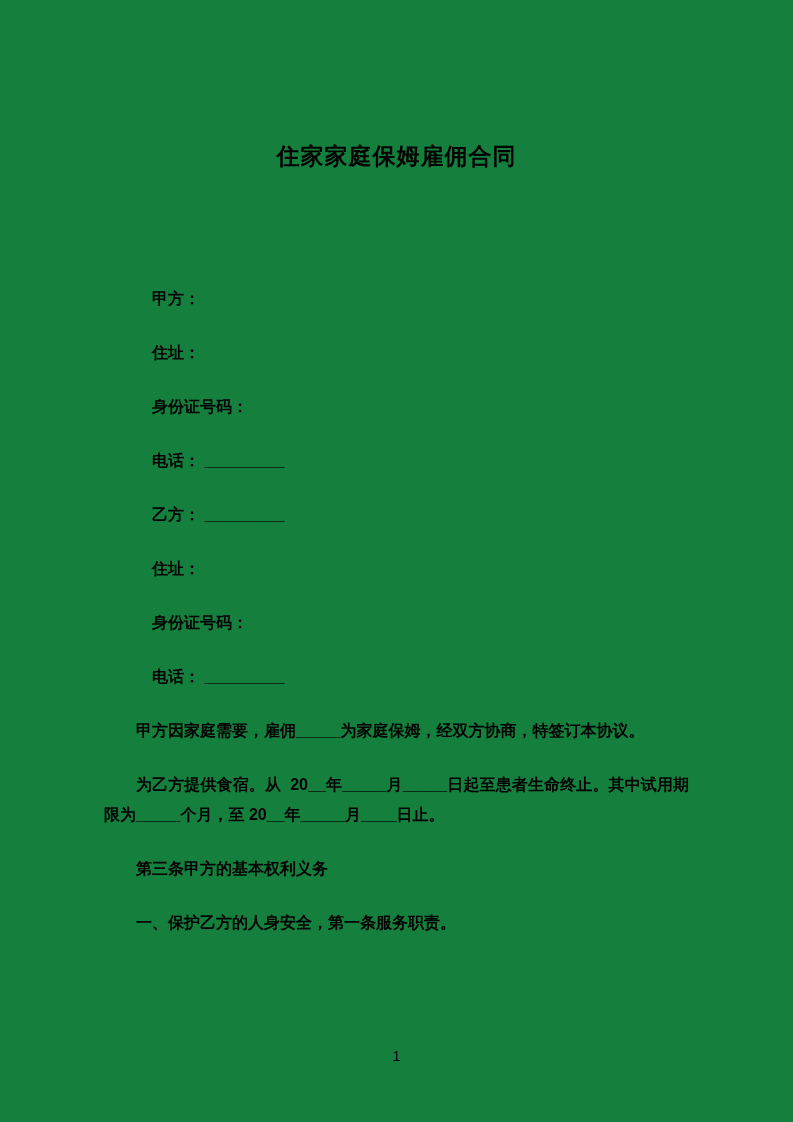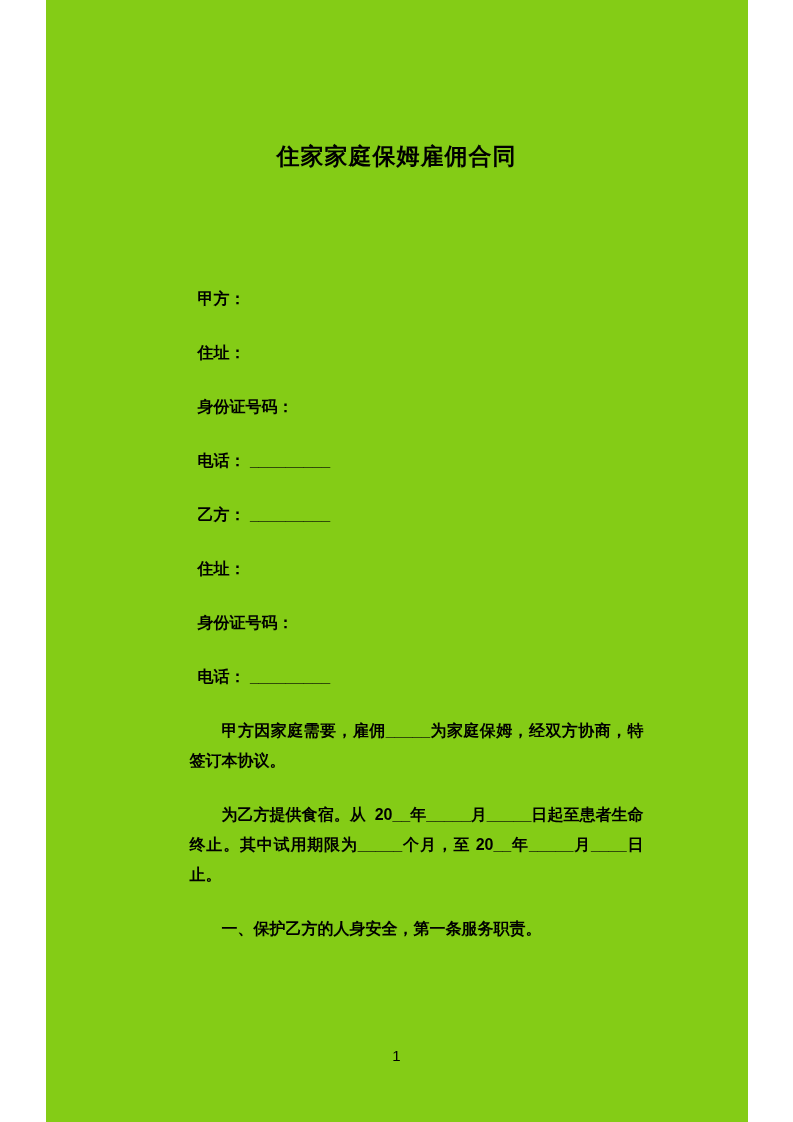--- a/index.html
+++ b/index.html
@@ -1,22 +1,22 @@
 <!DOCTYPE html>
 <html><head>
 <meta charset="utf-8">
 <style>
   * { margin: 0; padding: 0; box-sizing: border-box; }
   html, body { background: #ffffff; }
   .page {
     position: relative;
-    width: 702px;
+    width: 793px;
     height: 1122px;
     margin: 0 auto;
-    background: #84cc16;
+    background: #15803d;
     color: #000000;
     font-family: "Liberation Sans", sans-serif;
     overflow: hidden;
   }
   .doc-title {
     margin-top: 141px;
     font-size: 23px;
     line-height: 30px;
     font-weight: bold;
     text-align: center;
@@ -39,21 +39,20 @@
     padding: 0 104px;
     font-size: 16px;
     font-weight: bold;
   }
   .para {
     line-height: 30px;
     margin-bottom: 24px;
     text-indent: 2em;
     text-align: justify;
     white-space: pre-wrap;
-    margin-left: 40px;
   }
   .page-number {
     position: absolute;
     top: 1047px;
     left: 0;
     width: 100%;
     text-align: center;
     font-size: 15px;
     font-weight: normal;
   }
@@ -72,18 +71,19 @@
     <div class="field-line"><span>电话：</span><span> _________</span></div>
     <div class="field-line"><span>乙方：</span><span> _________</span></div>
     <div class="field-line"><span>住址：</span><span></span></div>
     <div class="field-line"><span>身份证号码：</span><span></span></div>
     <div class="field-line"><span>电话：</span><span> _________</span></div>
   </div>
 
   <div class="paragraphs">
     <p class="para">甲方因家庭需要，雇佣_____为家庭保姆，经双方协商，特签订本协议。</p>
     <p class="para">为乙方提供食宿。从  20__年_____月_____日起至患者生命终止。其中试用期限为_____个月，至 20__年_____月____日止。</p>
+    <p class="para">第三条甲方的基本权利义务</p>
     <p class="para">一、保护乙方的人身安全，第一条服务职责。</p>
   </div>
 
   <div class="page-number">1</div>
 
 </div>
 
 </body></html>

